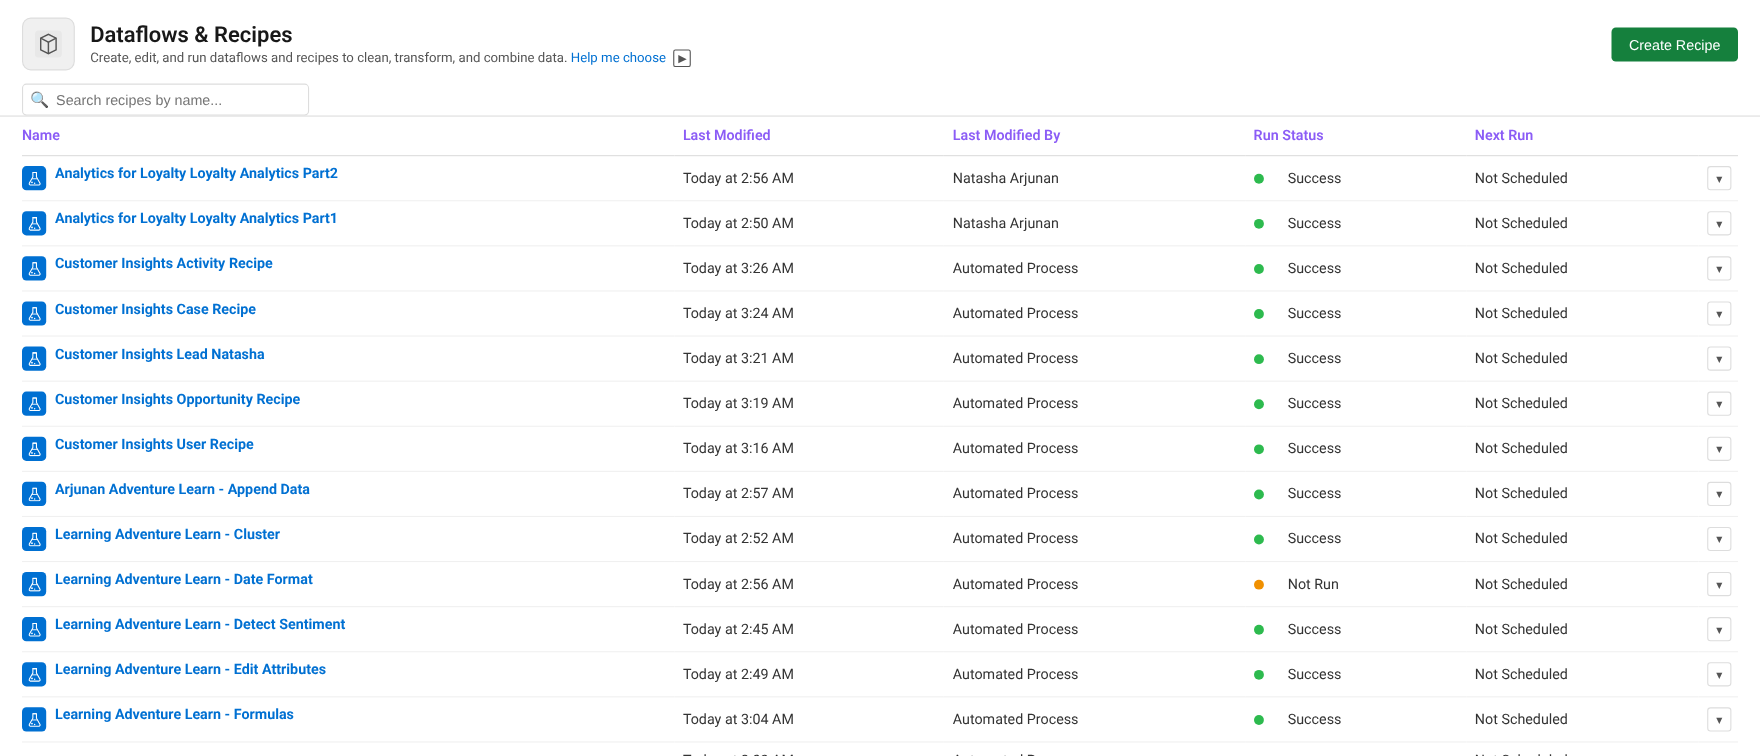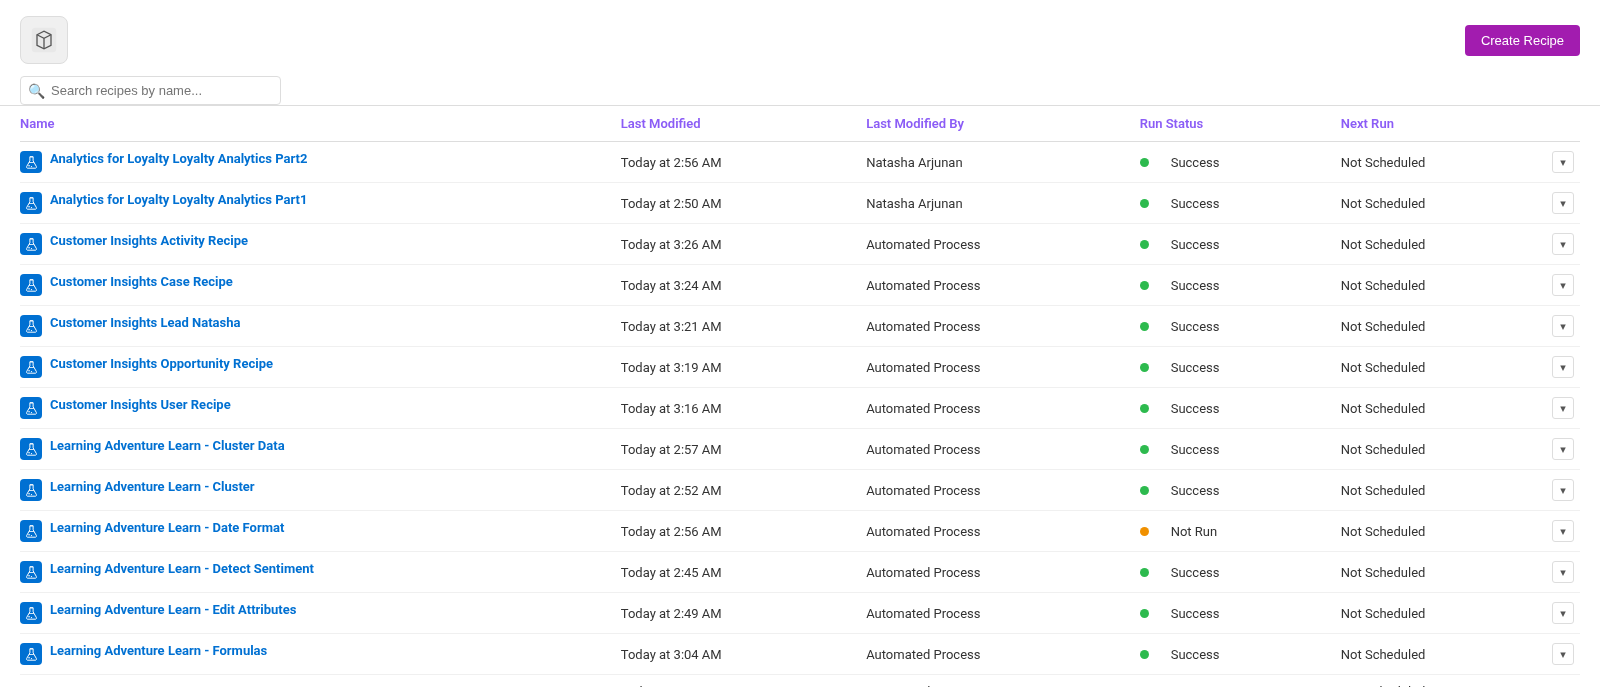--- a/index.html
+++ b/index.html
@@ -56,21 +56,21 @@
       width: 16px;
       height: 16px;
       border: 1px solid #555;
       border-radius: 2px;
       font-size: 10px;
       color: #555;
       margin-left: 4px;
       vertical-align: middle;
     }
     .create-recipe-btn {
-      background: #a21caf;
+      background: #15803d;
       color: #fff;
       border: none;
       border-radius: 4px;
       padding: 8px 16px;
       font-size: 13px;
       font-weight: 500;
       cursor: pointer;
       white-space: nowrap;
     }
     .tabs-bar {
@@ -207,20 +207,28 @@
 
 <div class="header">
   <div class="header-left">
     <div class="app-icon">
       <svg viewBox="0 0 32 32">
         <rect x="2" y="2" width="28" height="28" rx="4" fill="#e8e8e8"></rect>
         <path d="M8 10 L16 6 L24 10 L24 22 L16 26 L8 22 Z" fill="none" stroke="#555" stroke-width="1.5"></path>
         <path d="M8 10 L16 14 L24 10" fill="none" stroke="#555" stroke-width="1.5"></path>
         <line x1="16" y1="14" x2="16" y2="26" stroke="#555" stroke-width="1.5"></line>
       </svg>
+    </div>
+    <div class="header-title">
+      <h1>Dataflows &amp; Recipes</h1>
+      <p>
+        <span>Create, edit, and run dataflows and recipes to clean, transform, and combine data.</span>
+        <a href="#">Help me choose</a>
+        <span class="help-icon">▶</span>
+      </p>
     </div>
   </div>
   <button class="create-recipe-btn">Create Recipe</button>
 </div>
 
 <div class="tabs-bar">
   <div class="search-box">
     <span class="search-icon">🔍</span>
     <input type="text" placeholder="Search recipes by name..." style="">
   </div>
@@ -426,21 +434,21 @@
     <div class="name-cell">
       <span class="row-icon">
         <svg viewBox="0 0 16 16">
           <path d="M6 1 L6 6 L2 13 Q1.5 14.5 3 15 L13 15 Q14.5 14.5 14 13 L10 6 L10 1 Z" fill="none" stroke="white" stroke-width="1.2"></path>
           <line x1="5" y1="8" x2="11" y2="8" stroke="white" stroke-width="1"></line>
           <circle cx="5" cy="12" r="1" fill="white"></circle>
           <circle cx="8" cy="13" r="0.8" fill="white"></circle>
           <line x1="6" y1="1" x2="10" y2="1" stroke="white" stroke-width="1.2"></line>
         </svg>
       </span>
-      <a class="recipe-link" href="#">Learning Adventure Learn - Cluster Data</a>
+      <a class="recipe-link" href="#">Arjunan Adventure Learn - Append Data</a>
     </div>
   </td>
           <td>Today at 2:57 AM</td>
           <td>Automated Process</td>
           <td>
     <div class="status-cell">
       <span class="status-dot success"></span>
       <span>Success</span>
     </div>
   </td>

